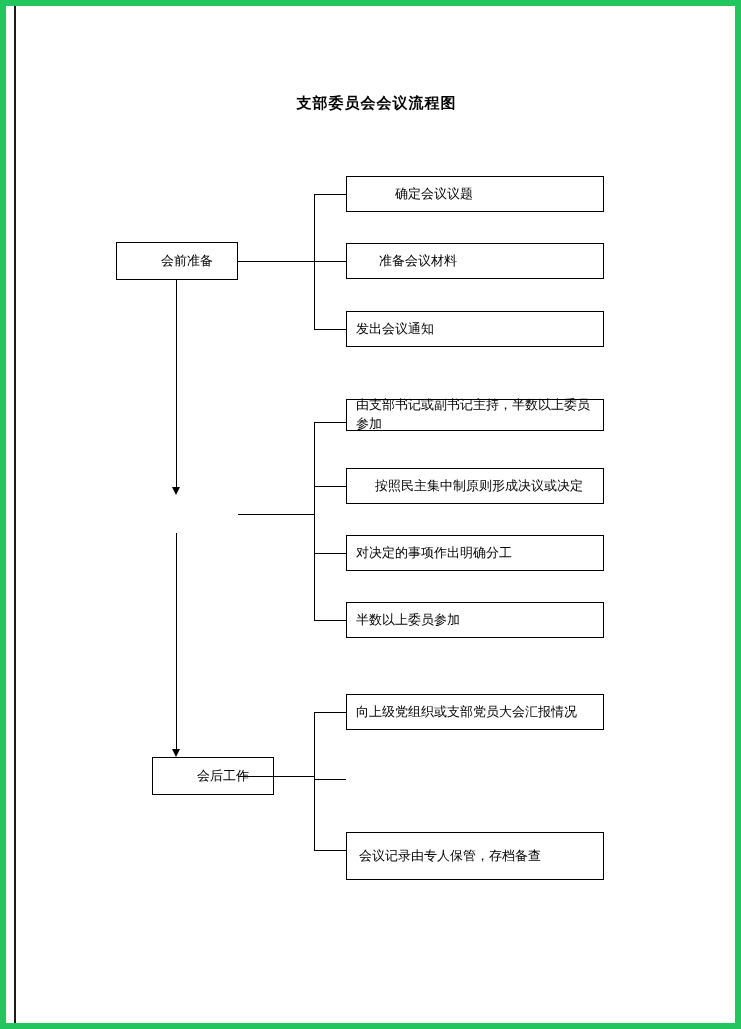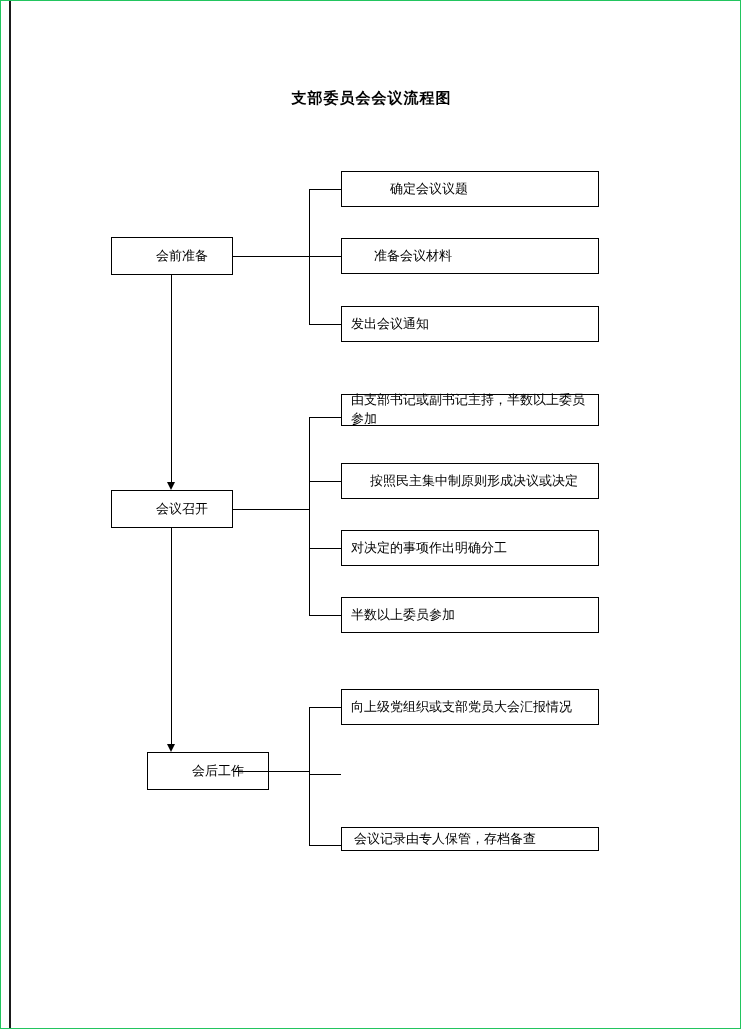--- a/index.html
+++ b/index.html
@@ -5,21 +5,21 @@
   html, body {
     margin: 0;
     padding: 0;
     background: #ffffff;
   }
   .page {
     position: relative;
     width: 741px;
     height: 1029px;
     background: #ffffff;
-    border: 1px solid #22c55e;
+    border: 6px solid #22c55e;
     box-sizing: border-box;
     font-family: "Liberation Sans", sans-serif;
     color: #000000;
     overflow: hidden;
   }
   .page-edge {
     position: absolute;
     left: 8px;
     top: 0;
     width: 2px;
@@ -83,34 +83,33 @@
 </head>
 <body>
 
 <div class="page">
 
   <div class="page-edge"></div>
 
   <div class="title">支部委员会会议流程图</div>
 
   <div class="box stage" style="top:236px;">会前准备</div>
-  <div class="box stage" style="top:489px;">会议召开</div>
   <div class="box stage" style="top:751px;margin-left:36px;">会后工作</div>
 
   <div class="box item" style="top:170px; height:36px;padding-left:48px;">确定会议议题</div>
   <div class="box item" style="top:237px; height:36px;padding-left:32px;">准备会议材料</div>
   <div class="box item" style="top:305px; height:36px;">发出会议通知</div>
 
   <div class="box item" style="top:393px; height:32px;">由支部书记或副书记主持，半数以上委员参加</div>
   <div class="box item" style="top:462px; height:36px;padding-left:28px;">按照民主集中制原则形成决议或决定</div>
   <div class="box item" style="top:529px; height:36px;">对决定的事项作出明确分工</div>
   <div class="box item" style="top:596px; height:36px;">半数以上委员参加</div>
 
   <div class="box item" style="top:688px; height:36px;">向上级党组织或支部党员大会汇报情况</div>
-  <div class="box item" style="top:826px; height:24px;padding-left:12px;">会议记录由专人保管，存档备查</div>
+  <div class="box item" style="top:826px; height:48px;padding-left:12px;">会议记录由专人保管，存档备查</div>
 
   <div class="hline" style="left:232px; top:255px; width:76px;"></div>
   <div class="vline" style="left:308px; top:188px; height:135px;"></div>
   <div class="hline" style="left:308px; top:188px; width:32px;"></div>
   <div class="hline" style="left:308px; top:255px; width:32px;"></div>
   <div class="hline" style="left:308px; top:323px; width:32px;"></div>
 
   <div class="hline" style="left:232px; top:508px; width:76px;"></div>
   <div class="vline" style="left:308px; top:416px; height:198px;"></div>
   <div class="hline" style="left:308px; top:416px; width:32px;"></div>

